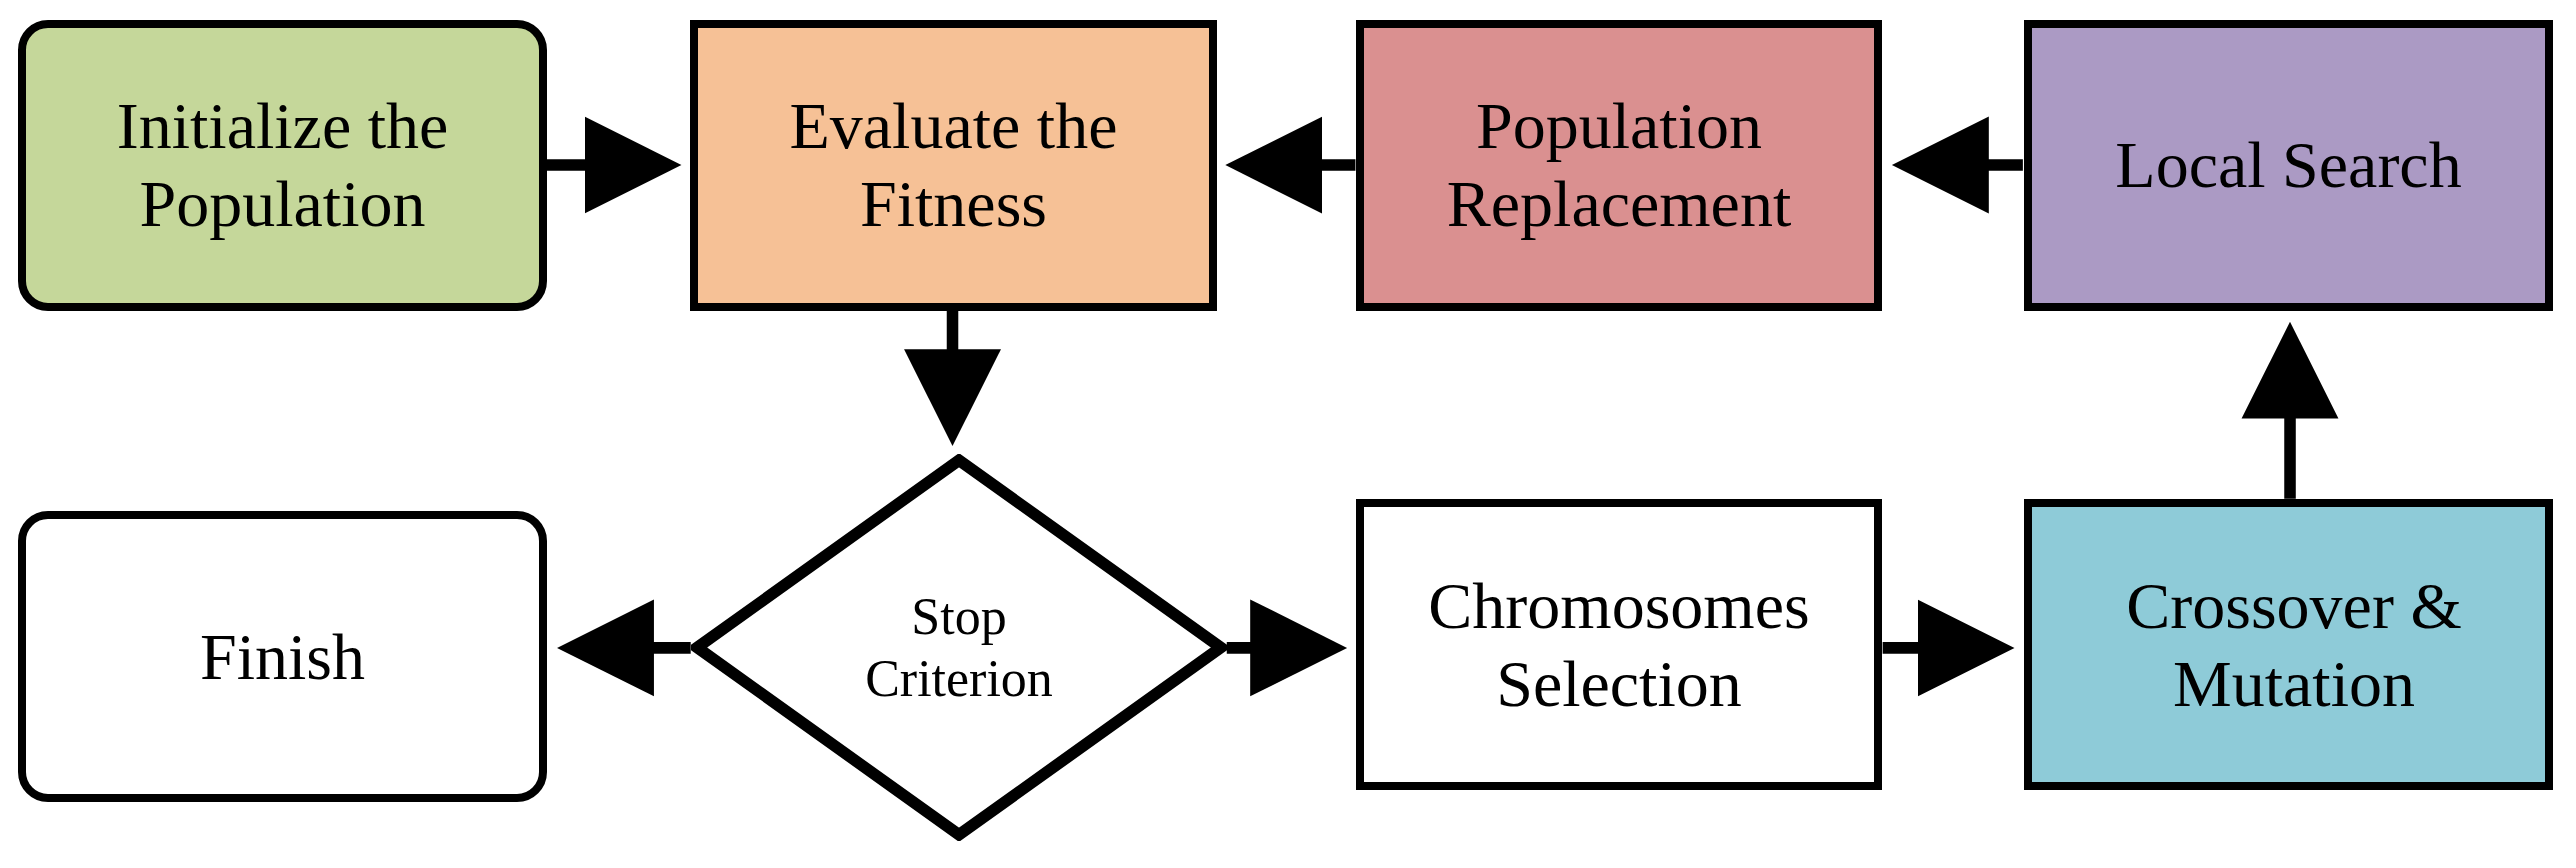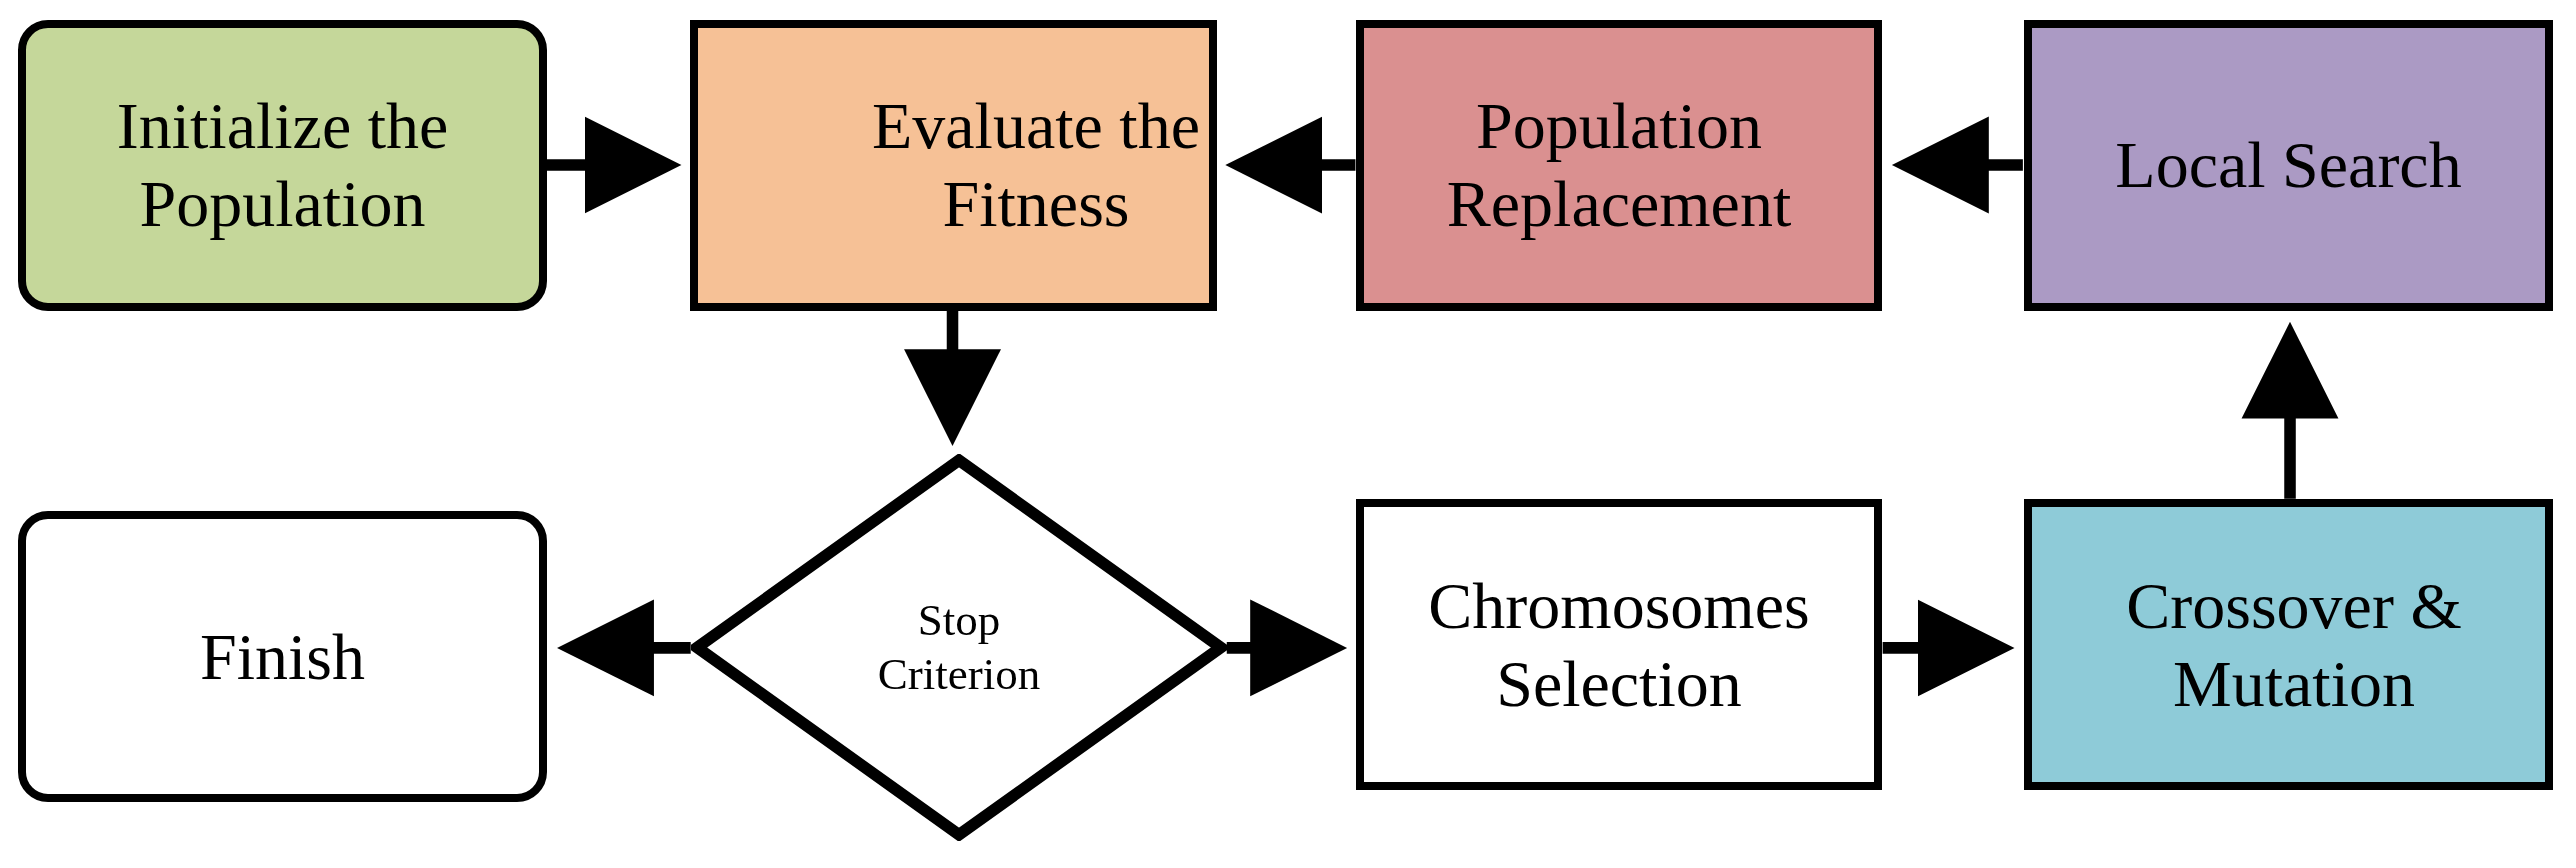--- a/index.html
+++ b/index.html
@@ -39,21 +39,21 @@
   }
   .diamond-wrap svg {
     position: absolute;
     left: 0; top: 0;
     width: 100%; height: 100%;
   }
   .diamond-wrap .lbl {
     position: relative;
     z-index: 2;
     text-align: center;
-    font-size: 45px;
+    font-size: 52px;
     line-height: 1.18;
     color: #000000;
     white-space: pre-line;
   }
 
   .edge {
     position: absolute;
     left: 0; top: 0;
     width: 2576px;
     height: 868px;
@@ -103,21 +103,21 @@
     <g>
       <line x1="2580" y1="562" x2="2580" y2="378" stroke="#000000" stroke-width="13" marker-end="url(#ah)"></line>
     </g>
   </svg>
 
   <div class="node rounded" id="node-initialize" style="left: 18px; top: 19.5px; width: 529px; height: 291px; background: rgb(197, 215, 154); border-color: rgb(0, 0, 0);">
     <span class="lbl">Initialize the
 Population</span>
   </div>
 
-  <div class="node" id="node-evaluate" style="left: 690px; top: 19.5px; width: 527px; height: 291px; background: rgb(246, 193, 150); border-color: rgb(0, 0, 0); justify-content: flex-end;">
+  <div class="node" id="node-evaluate" style="left: 690px; top: 19.5px; width: 527px; height: 291px; background: rgb(246, 193, 150); border-color: rgb(0, 0, 0);">
     <span class="lbl">Evaluate the
 Fitness</span>
   </div>
 
   <div class="node" id="node-replacement" style="left: 1356px; top: 19.5px; width: 526px; height: 291px; background: rgb(218, 144, 144); border-color: rgb(0, 0, 0);">
     <span class="lbl">Population
 Replacement</span>
   </div>
 
   <div class="node" id="node-local-search" style="left: 2024px; top: 19.5px; width: 529px; height: 291px; background: rgb(171, 154, 196); border-color: rgb(0, 0, 0);">

